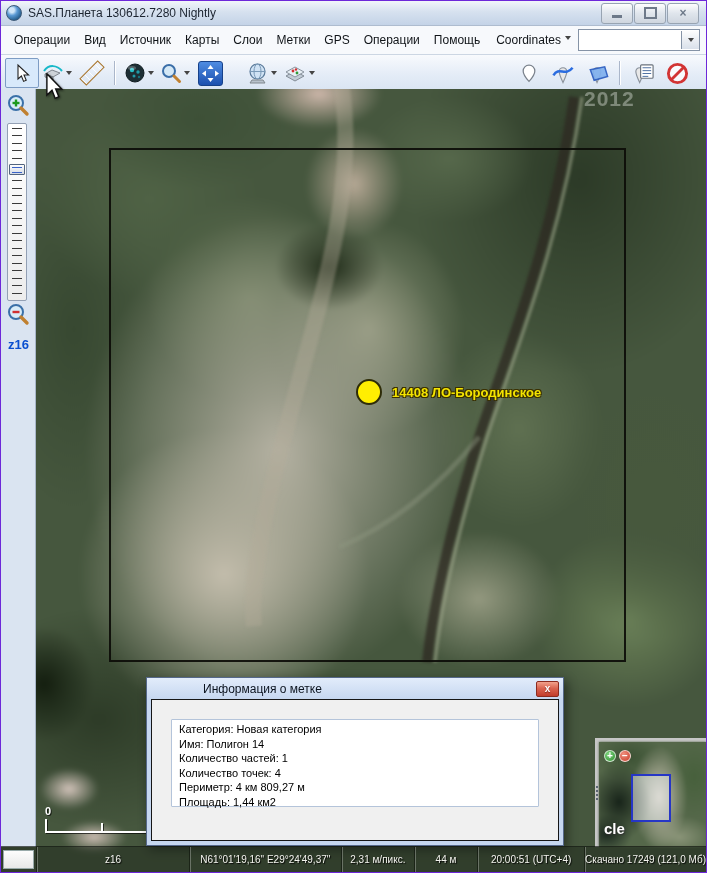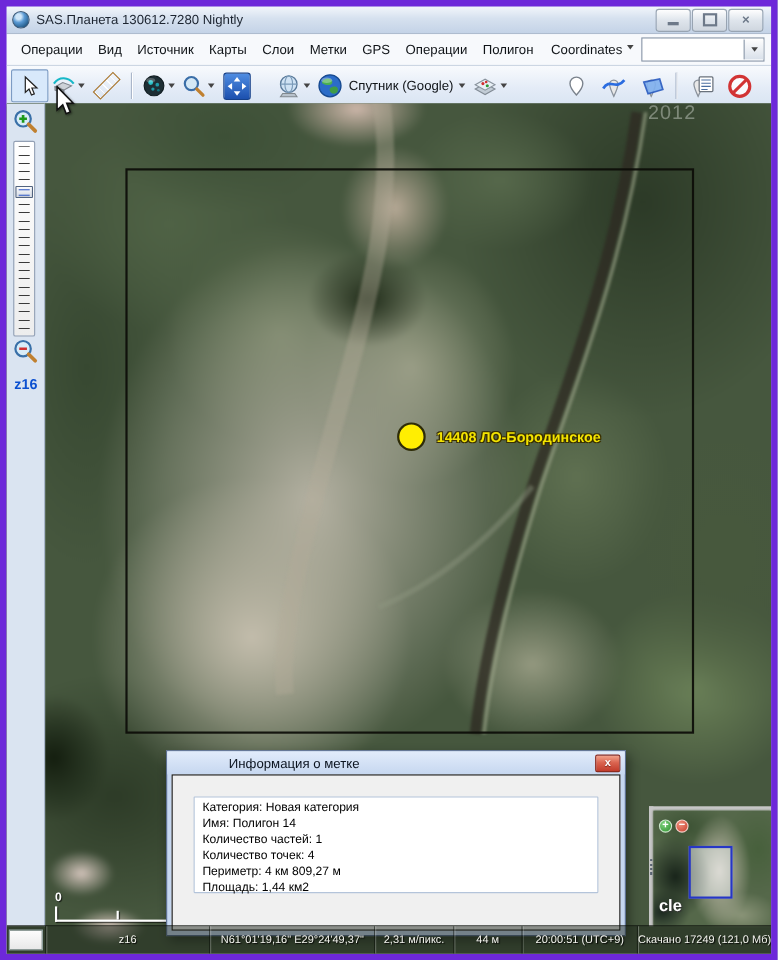--- a/index.html
+++ b/index.html
@@ -1,18 +1,18 @@
 <!DOCTYPE html>
 <html><head>
 <meta charset="utf-8">
 <style>
   html,body{margin:0;padding:0;background:#9aa7b8;}
   #window{position:relative;width:707px;height:873px;overflow:hidden;
     font-family:"Liberation Sans",sans-serif;background:#dce6f2;
-    border:6px solid #6d28d9;box-sizing:border-box;}
+    border:1px solid #6d28d9;box-sizing:border-box;}
   
   .titlebar{height:24px;background:linear-gradient(#f2f6fb,#d6e1ef 45%,#c4d3e7);
     display:flex;align-items:center;padding:0 5px;gap:6px;border-bottom:1px solid #aebccf;}
   .app-icon{width:16px;height:16px;border-radius:50%;
     background:radial-gradient(circle at 35% 30%,#cfe6f8 0 18%,#5a9ad4 40%,#27608f 75%,#1b4468);
     border:1px solid #3d5a78;box-sizing:border-box;}
   .title-text{font-size:12px;color:#1c2430;}
   .win-controls{margin-left:auto;display:flex;gap:1px;padding-right:2px;}
   .winbtn{width:30px;height:19px;border:1px solid #98a4b2;border-radius:3px;
     background:linear-gradient(#fefefe,#dfe5ec 50%,#cfd6df);
@@ -69,21 +69,21 @@
       radial-gradient(120px 140px at 532px 354px,#5e7050 0,rgba(94,112,80,0) 70%),
       radial-gradient(150px 150px at 262px 224px,#6d7c5c 0,rgba(109,124,92,0) 68%),
       #45573d;}
   #roads{position:absolute;inset:-14px;filter:blur(1.6px);}
   #polygon-rect{position:absolute;left:108px;top:59px;width:517px;height:514px;
     border:2px solid rgba(12,12,8,.92);box-sizing:border-box;}
   #marker{position:absolute;left:355px;top:290px;width:26px;height:26px;border-radius:50%;
     background:#ffee02;border:2px solid #2e2c08;box-sizing:border-box;}
   #marker-label{position:absolute;left:391px;top:296px;font-size:13px;font-weight:bold;color:#f4e400;
     text-shadow:1px 1px 0 #3a3000,-1px -1px 0 #3a3000,1px -1px 0 #3a3000,-1px 1px 0 #3a3000;white-space:nowrap;}
-  #watermark{position:absolute;left:583px;top:-2px;font-size:18px;font-weight:normal;
+  #watermark{position:absolute;left:583px;top:-2px;font-size:21px;font-weight:bold;
     color:rgba(225,228,222,.42);letter-spacing:1px;}
   
   .sidebar{position:absolute;left:0;top:0;bottom:25px;width:34px;background:#dae4f1;
     border-right:1px solid #a8b6ca;}
   .zoomin-btn{position:absolute;left:5px;top:4px;}
   .zoomout-btn{position:absolute;left:5px;top:213px;}
   .slider-track{position:absolute;left:6px;top:34px;width:20px;height:178px;
     background:linear-gradient(#fff,#ededed);border:1px solid #93a0b4;border-radius:2px;box-sizing:border-box;}
   .slider-track .ticks{position:absolute;left:4px;right:4px;top:4px;bottom:4px;
     background:repeating-linear-gradient(to bottom,#3a3a3a 0 1px,transparent 1px 7.5px);}
@@ -169,21 +169,21 @@
 
   <div class="menubar">
     <span class="menu-item">Операции</span>
     <span class="menu-item">Вид</span>
     <span class="menu-item">Источник</span>
     <span class="menu-item">Карты</span>
     <span class="menu-item">Слои</span>
     <span class="menu-item">Метки</span>
     <span class="menu-item">GPS</span>
     <span class="menu-item">Операции</span>
-    <span class="menu-item">Полигон</span>
+    <span class="menu-item">Помощь</span>
     <span class="menu-item coords">
       <span>Coordinates</span>
       <span class="caret"></span>
     </span>
     <span class="combo">
       <span class="combo-value"></span>
       <span class="combo-btn">
           <span class="caret"></span>
         </span>
     </span>
@@ -237,30 +237,20 @@
           </svg>
       </span>
     </span>
     <span class="tbtn" style="margin-left:16px">
       <svg width="23" height="23" viewBox="0 0 23 23">
         <circle cx="11.5" cy="9.5" r="7.5" fill="#cfe2f4" stroke="#5a7a9a" stroke-width="1.2"></circle>
         <ellipse cx="11.5" cy="9.5" rx="3.5" ry="7.5" fill="none" stroke="#7a9ab8"></ellipse>
         <line x1="4" y1="9.5" x2="19" y2="9.5" stroke="#7a9ab8"></line>
         <path d="M6,18 L17,18 L19,21 L4,21 Z" fill="#b8c2cc" stroke="#80888e"></path>
       </svg>
-      <span class="caret"></span>
-    </span>
-    <span class="tbtn">
-      <svg width="24" height="24" viewBox="0 0 24 24">
-        <circle cx="12" cy="12" r="10" fill="#2b6cc8" stroke="#174a90" stroke-width="1.2"></circle>
-        <path d="M5,8 C8,4 13,5 14,8 C15,11 10,12 8,11 C6,10 4,10 5,8 Z" fill="#49b050"></path>
-        <path d="M14,13 C18,12 20,14 19,17 C18,20 13,20 12,17 C11,15 12,13.5 14,13 Z" fill="#3f9c46"></path>
-        <ellipse cx="9" cy="7" rx="5" ry="2.5" fill="rgba(255,255,255,.3)"></ellipse>
-      </svg>
-      <span class="src-label">Спутник (Google)</span>
       <span class="caret"></span>
     </span>
     <span class="tbtn">
       <svg width="24" height="22" viewBox="0 0 24 22">
         <path d="M3,14 L12,9 L21,14 L12,19 Z" fill="#c2ccd6" stroke="#828c96"></path>
         <path d="M3,10 L12,5 L21,10 L12,15 Z" fill="#e8f0f6" stroke="#8a949e"></path>
         <circle cx="10" cy="9" r="1.4" fill="#d03030"></circle>
           <circle cx="14" cy="11" r="1.4" fill="#2f9a38"></circle>
           <circle cx="13" cy="7.5" r="1.2" fill="#d03030"></circle>
       </svg>
@@ -373,21 +363,21 @@
       <span class="mini-wm">cle</span>
       <span class="mini-grip"></span>
     </div>
 
     <div class="statusbar">
       <span class="grip"></span>
       <span class="seg" style="width:160px">z16</span>
       <span class="seg" style="width:160px">N61°01'19,16" E29°24'49,37"</span>
       <span class="seg" style="width:76px">2,31 м/пикс.</span>
       <span class="seg" style="width:66px">44 м</span>
-      <span class="seg" style="width:112px">20:00:51 (UTC+9)</span>
+      <span class="seg" style="width:112px">20:00:51 (UTC+4)</span>
       <span class="seg" style="flex:1">Скачано 17249 (121,0 Мб)</span>
     </div>
   </div>
 
   <span id="mouse-cursor">
     <svg width="18" height="27" viewBox="0 0 12 19">
         <path d="M1,0.5 L1,15.5 L4.6,12.2 L6.8,17.8 L9.4,16.7 L7.2,11.2 L11.4,11.2 Z" fill="#fff" stroke="#111" stroke-width="1"></path>
       </svg>
   </span>
 

